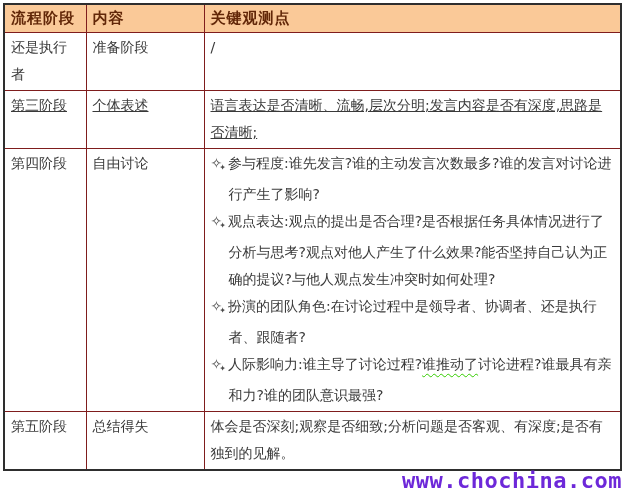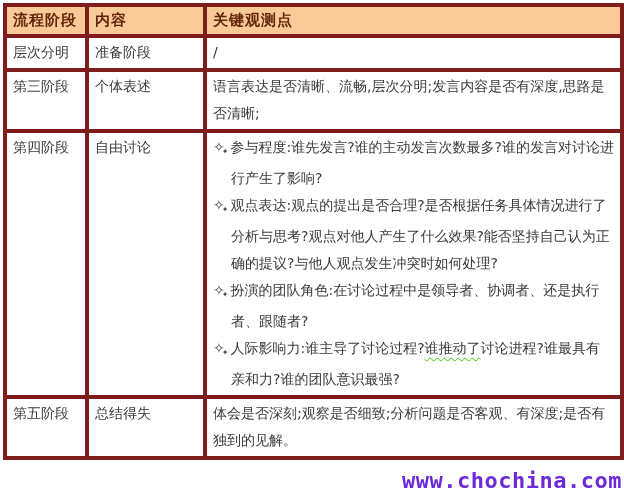--- a/index.html
+++ b/index.html
@@ -20,21 +20,21 @@
     table-layout: fixed;
     width: 617px;
     margin: 3px 0 0 3px;
     border: 2px solid #2e2e2e;
   }
   table.obs-table col.c1 { width: 82px; }
   table.obs-table col.c2 { width: 118px; }
   table.obs-table col.c3 { width: 417px; }
   table.obs-table th,
   table.obs-table td {
-    border: 4px solid #7f1d1d;
+    border: 1px solid #7f1d1d;
     vertical-align: top;
     text-align: left;
     padding: 1px 6px 2px 6px;
     box-sizing: border-box;
   }
   table.obs-table th {
     background: #fac998;
     color: #622708;
     font-size: 15px;
     font-weight: bold;
@@ -42,21 +42,21 @@
     line-height: 24px;
     letter-spacing: 1px;
   }
   table.obs-table td {
     color: #3a3a3a;
     font-size: 14px;
     line-height: 27px;
   }
   tr.r1 td { height: 54px; }
   tr.r2 td { height: 26px; }
-  tr.r3 td { height: 52px; }
+  tr.r3 td { height: 52px; text-decoration: underline; }
   tr.r4 td { height: 262px; }
   tr.r5 td { height: 56px; }
   .bullet-item {
     padding-left: 18px;
     text-indent: -18px;
   }
   .bullet-glyph {
     display: inline;
     color: #4a4a4a;
     font-size: 14px;
@@ -102,21 +102,21 @@
     </colgroup>
     <thead>
       <tr>
         <th>流程阶段</th>
         <th>内容</th>
         <th>关键观测点</th>
       </tr>
     </thead>
     <tbody>
       <tr class="r2">
-        <td>层次分明</td>
+        <td>还是执行者</td>
         <td>准备阶段</td>
         <td>/</td>
       </tr>
       <tr class="r3">
         <td>第三阶段</td>
         <td>个体表述</td>
         <td>语言表达是否清晰、流畅,层次分明;发言内容是否有深度,思路是否清晰;</td>
       </tr>
       <tr class="r4">
         <td>第四阶段</td>

